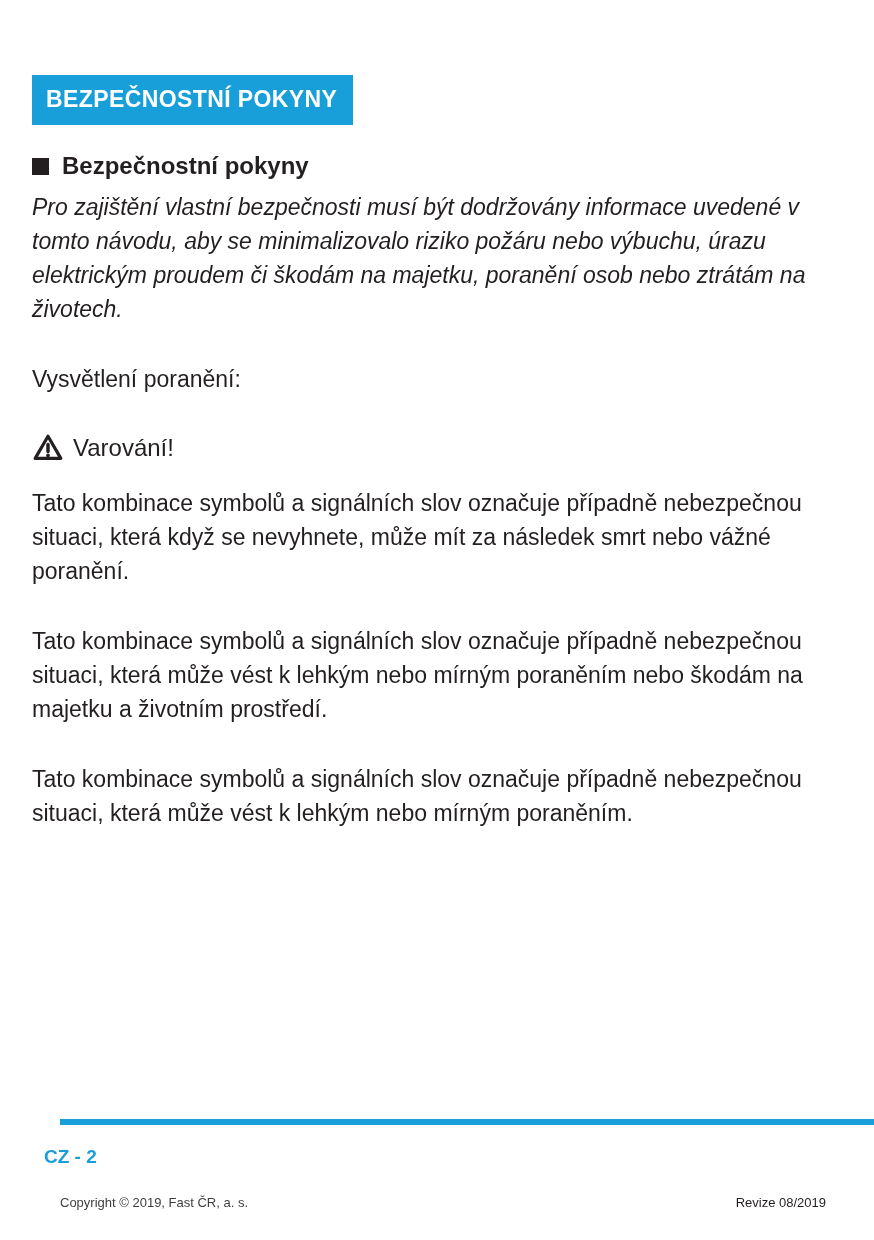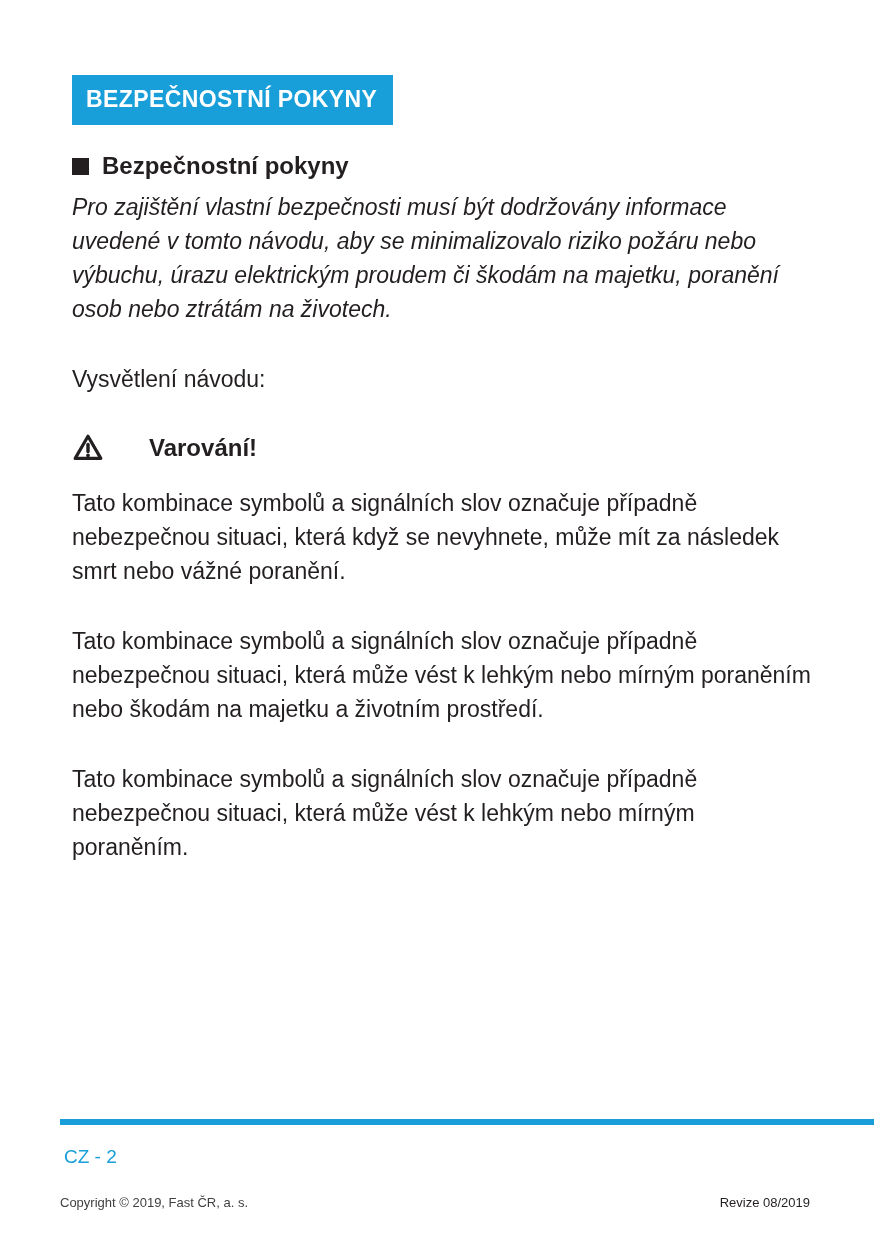--- a/index.html
+++ b/index.html
@@ -4,21 +4,21 @@
 <style>
   html,body { margin:0; padding:0; background:#ffffff; }
   .page {
     position:relative;
     width:874px; height:1240px;
     background:#ffffff;
     font-family:"Liberation Sans", sans-serif;
     color:#231f20;
     overflow:hidden;
   }
-  .content { padding:75px 58px 0 72px; }
+  .content { padding:75px 58px 0 32px; }
 
   .banner {
     display:inline-block;
     background:#189ed9;
     color:#ffffff;
     font-size:23px;
     font-weight:bold;
     letter-spacing:0.4px;
     padding:11px 16px 12px 14px;
   }
@@ -43,71 +43,70 @@
     margin:0;
   }
   .intro { margin-top:10px;font-style:italic; }
   .symbols-intro { margin-top:36px; }
 
   .notice { margin-top:36px; }
   .notice-title {
     display:flex;
     align-items:center;
     font-size:24px;
-    font-weight:bold;
+    font-weight:normal;
     line-height:30px;
-    gap:36px;
   }
   .notice-icon { margin-right:9px; flex:0 0 auto; display:inline-flex; }
   .notice-body { margin-top:22px; }
 
   .divider {
     position:absolute;
     left:60px; right:0;
     top:1119px;
     height:6px;
     background:#189ed9;
   }
   .page-number {
     position:absolute;
-    left:64px; top:1146px;
+    left:44px; top:1146px;
     font-size:19px;
-    font-weight:normal;
+    font-weight:bold;
     color:#189ed9;
   }
   .copyright {
     position:absolute;
     left:60px; top:1195px;
     font-size:13px;
     color:#404040;
     text-align:right;
   }
   .revision {
     position:absolute;
-    right:64px; top:1195px;
+    right:48px; top:1195px;
     font-size:13px;
     color:#231f20;
   }
 </style>
 </head>
 <body>
 
 <div class="page">
   <div class="content">
 
     <div class="banner">BEZPEČNOSTNÍ POKYNY</div>
 
     <div class="section-title">
       <span class="square-bullet"></span>
       <span>Bezpečnostní pokyny</span>
     </div>
 
     <p class="body-text intro">Pro zajištění vlastní bezpečnosti musí být dodržovány informace uvedené v tomto návodu, aby se minimalizovalo riziko požáru nebo výbuchu, úrazu elektrickým proudem či škodám na majetku, poranění osob nebo ztrátám na životech.</p>
 
-    <p class="body-text symbols-intro">Vysvětlení návodu:</p>
+    <p class="body-text symbols-intro">Vysvětlení poranění:</p>
 
     <div class="notice">
       <div class="notice-title">
         <span class="notice-icon">
           <svg width="32" height="32" viewBox="0 0 24 24" fill="none" stroke="#231f20">
             <path d="M12 3.2 L21.6 19.8 H2.4 Z" stroke-width="2.4" stroke-linejoin="round"></path>
             <line x1="12" y1="9.3" x2="12" y2="14.6" stroke-width="2.6" stroke-linecap="round"></line>
             <circle cx="12" cy="17.6" r="1.4" fill="#231f20" stroke="none"></circle>
           </svg>
         </span>

